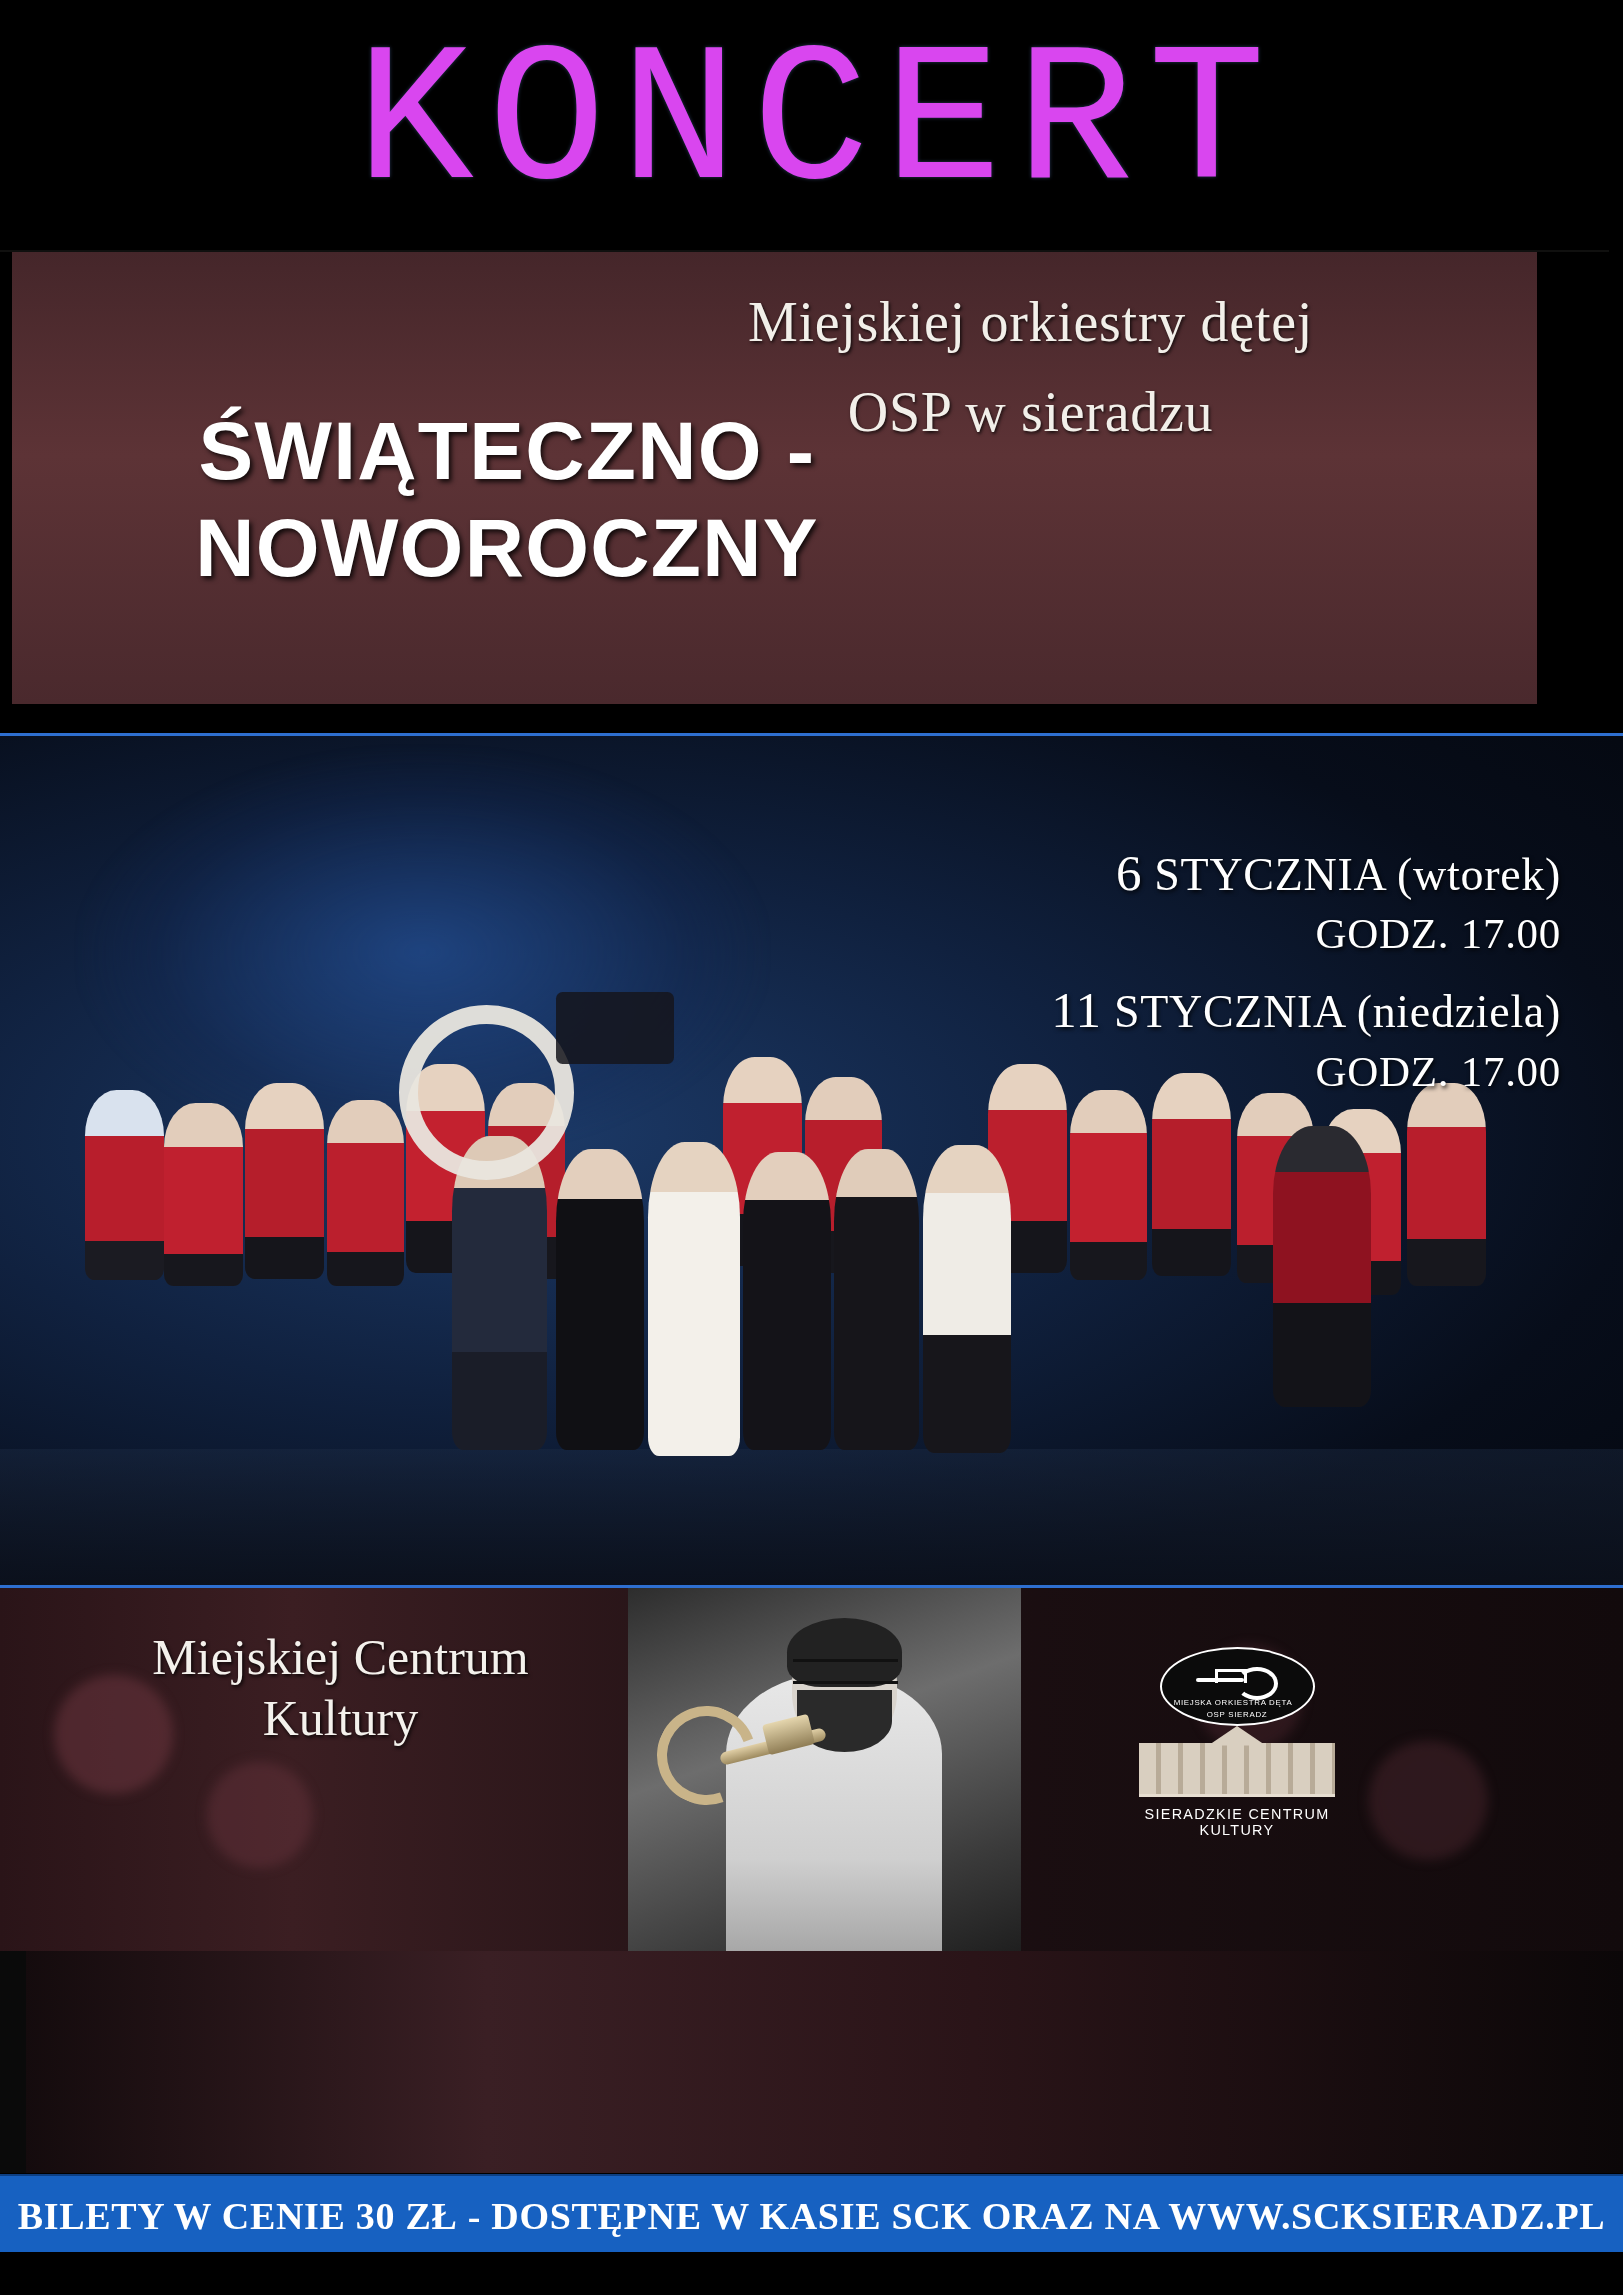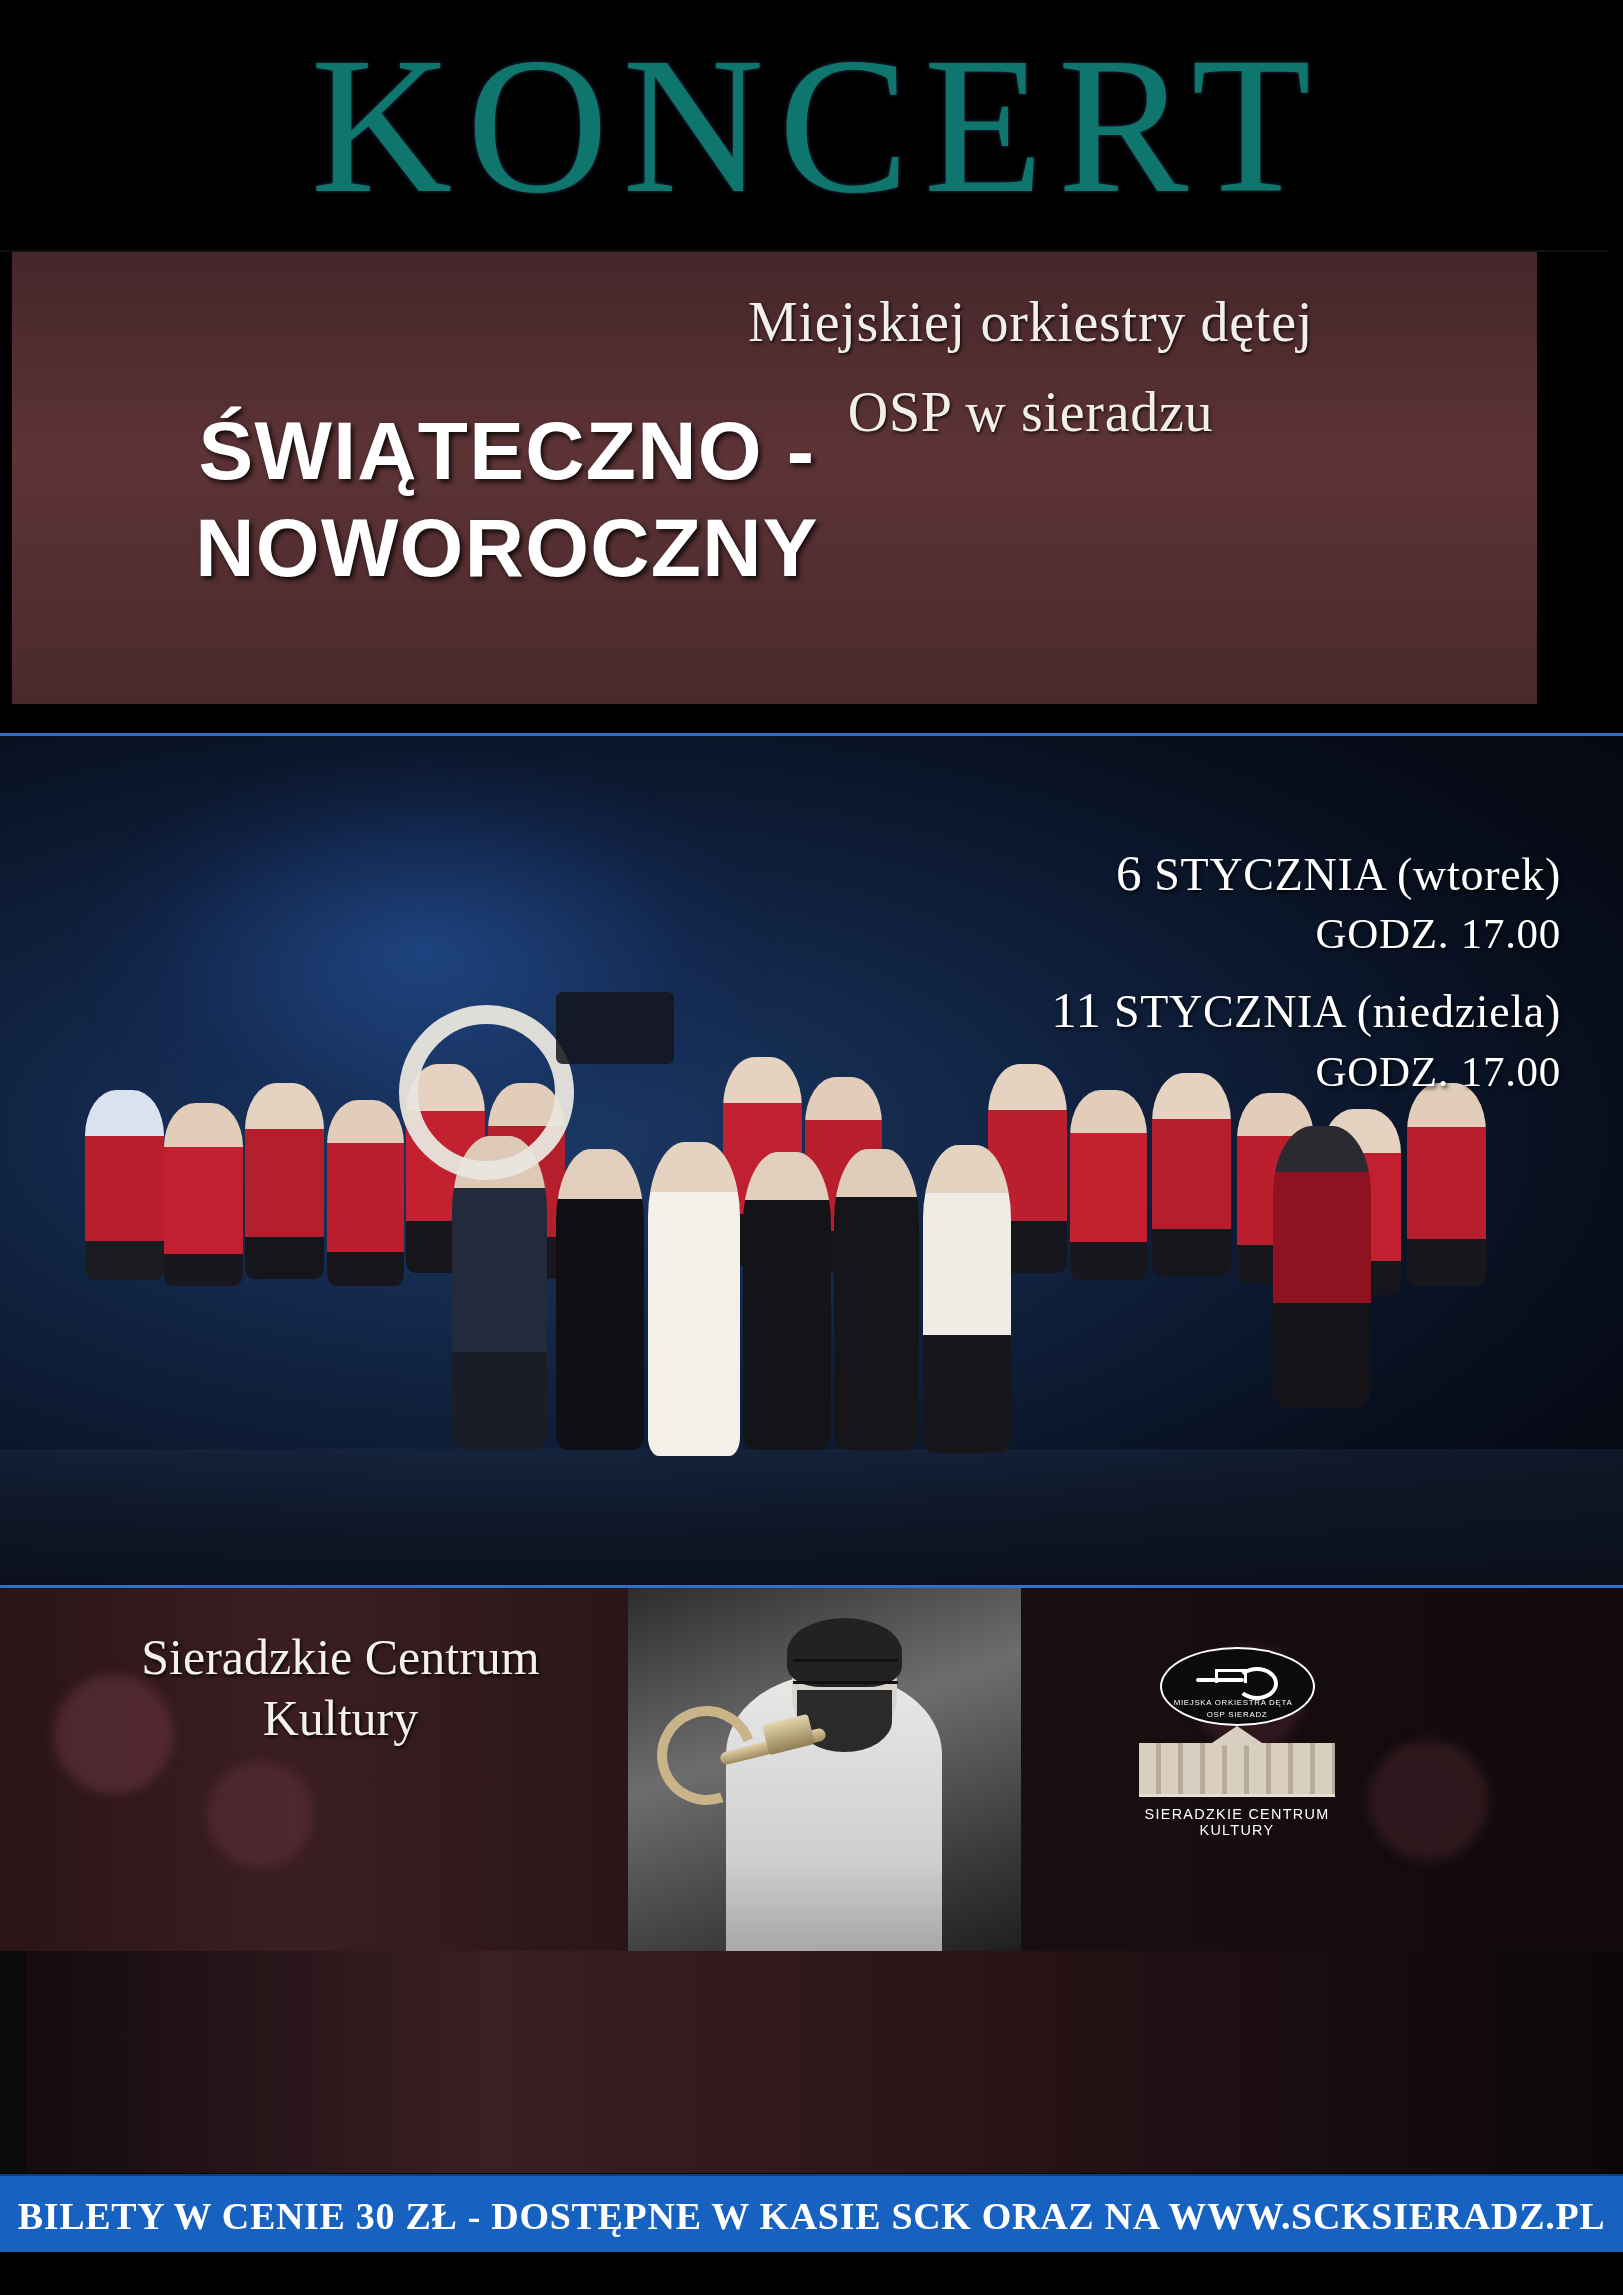--- a/index.html
+++ b/index.html
@@ -24,24 +24,24 @@
     position: absolute;
     left: 0; top: 0;
     width: 1623px;
     height: 250px;
     background: #000;
     display: flex;
     align-items: center;
     justify-content: center;
   }
   .title-band .koncert {
-    font-family: Liberation Serif, serif;
+    font-family: Liberation Mono, monospace;
     font-size: 196px;
     letter-spacing: 14.4px;
-    color: #0f766e;
+    color: #d946ef;
     line-height: 1;
     text-shadow: 0 0 3.9px rgba(120,170,255,0.35);
     white-space: nowrap;
     padding-left: 13px;
   }
 
   
   .sub-band {
     position: absolute;
     left: 0; top: 250px;
@@ -396,21 +396,21 @@
         <span>STYCZNIA (niedziela)</span>
       </div>
       <div class="hour">GODZ. 17.00</div>
     </div>
   </div>
 
   <div class="info-band">
     <div class="audience"></div>
 
     <div class="venue">
-      <div>Sieradzkie Centrum</div>
+      <div>Miejskiej Centrum</div>
       <div>Kultury</div>
     </div>
 
     <div class="trumpet-photo">
       <div class="tp-figure"></div>
       <div class="tp-head"></div>
       <div class="tp-hair"></div>
       <div class="tp-beard"></div>
       <div class="tp-glass"></div>
       <div class="tp-trumpet">

